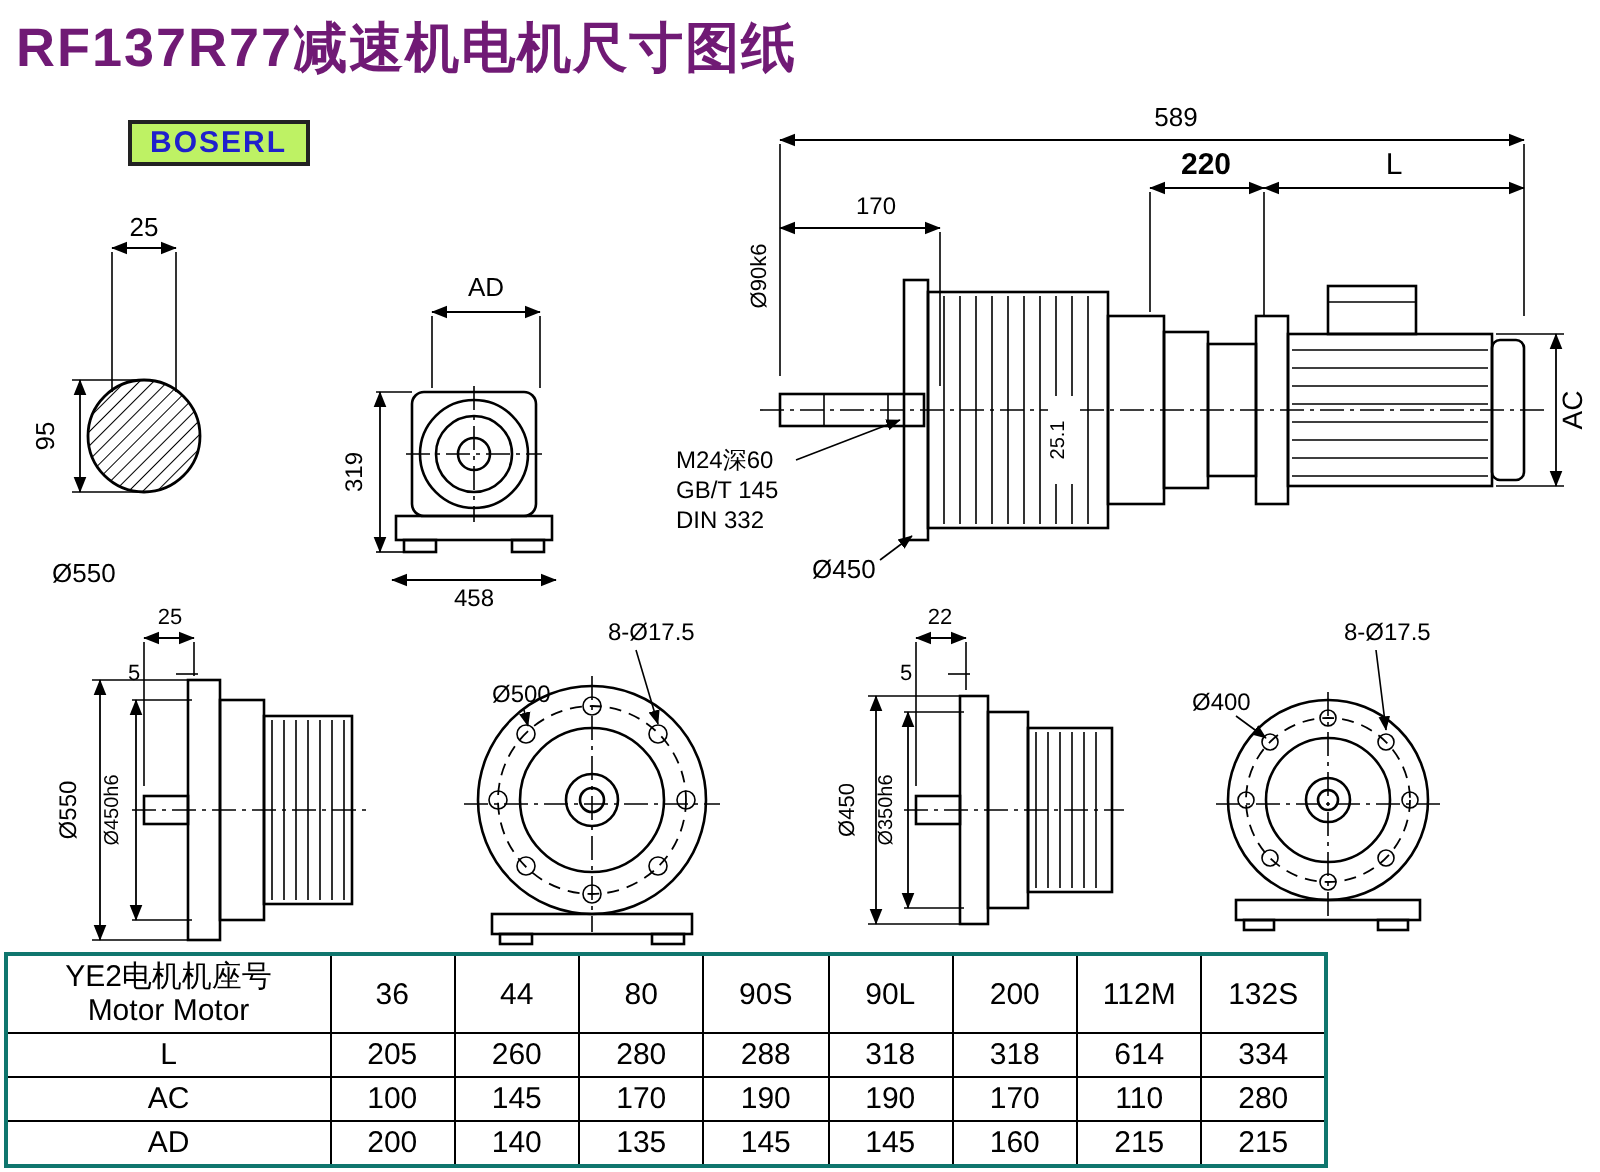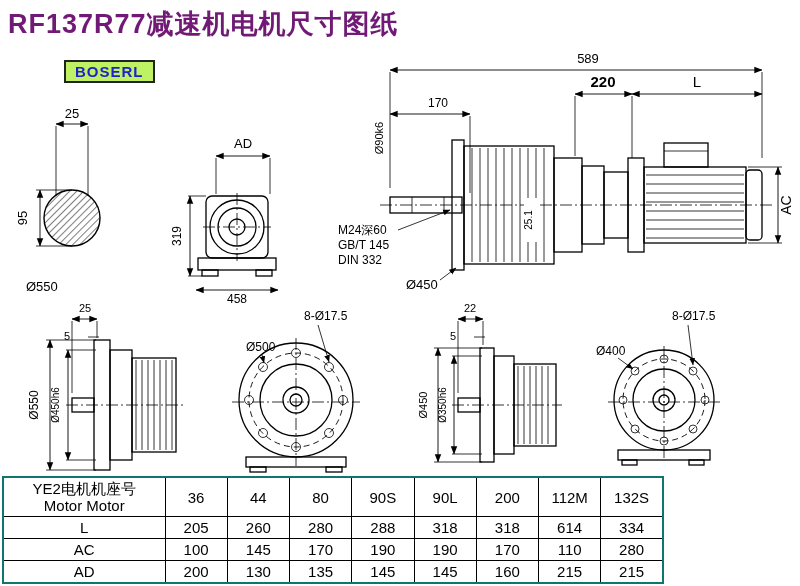--- a/index.html
+++ b/index.html
@@ -294,21 +294,21 @@
     <td>170</td>
     <td>190</td>
     <td>190</td>
     <td>170</td>
     <td>110</td>
     <td>280</td>
   </tr>
   <tr>
     <td class="label-col">AD</td>
     <td>200</td>
-    <td>130</td>
+    <td>140</td>
     <td>135</td>
     <td>145</td>
     <td>145</td>
     <td>160</td>
     <td>215</td>
     <td>215</td>
   </tr>
 </tbody>
   </table>
 

